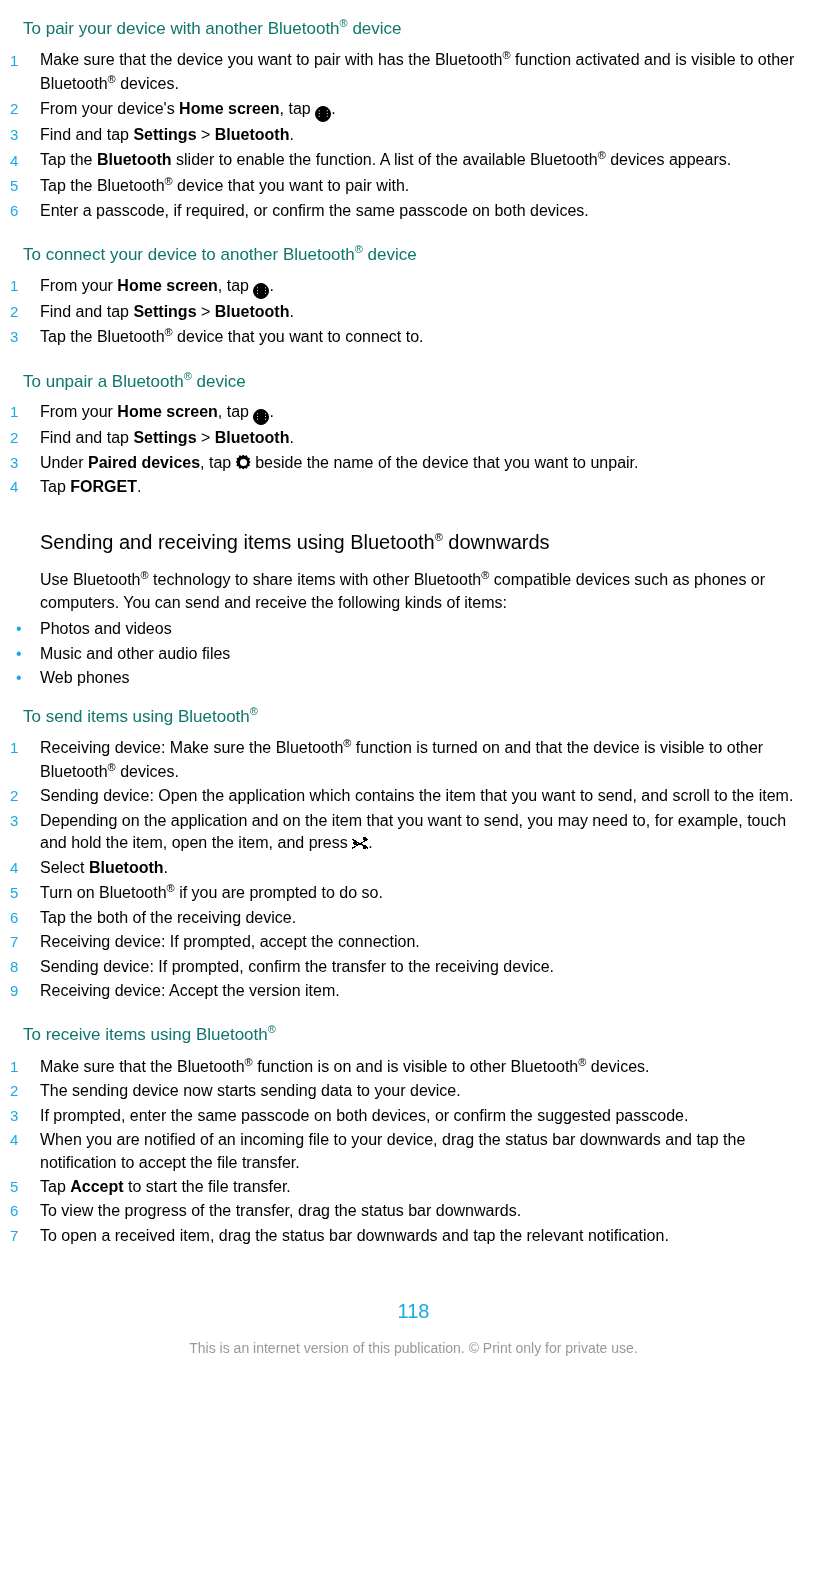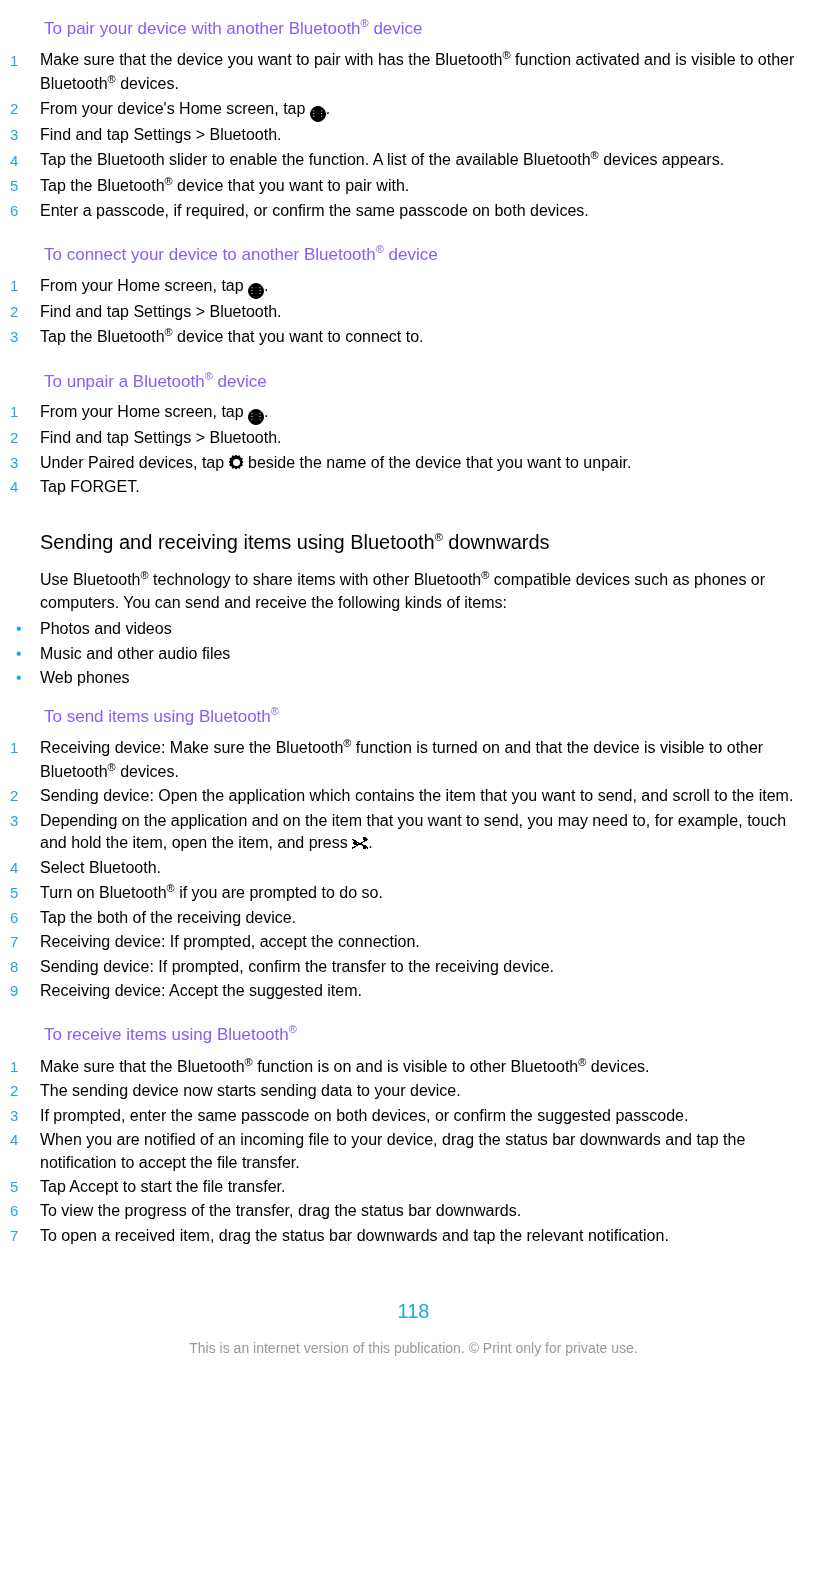--- a/index.html
+++ b/index.html
@@ -11,23 +11,23 @@
     color: #000;
     background: #fff;
     width: 827px;
   }
   .page {
     padding: 8px 10px 20px 10px;
     position: relative;
     box-sizing: border-box;
   }
   .section-title {
-    color: #8b5cf6;
+    color: #0f766e;
     font-size: 17px;
-    margin: 8px 0 8px 34px;
+    margin: 8px 0 8px 13px;
   }
   .section-heading {
     font-size: 20px;
     margin: 30px 0 12px 30px;
   }
   .para {
     margin: 6px 0 0 30px;
   }
   ol.steps {
     list-style: none;
@@ -67,21 +67,21 @@
     padding-left: 6px;
     box-sizing: border-box;
   }
   ul.bullets li .txt {
     flex: 1;
   }
   sup {
     font-size: 11px;
   }
   .bold {
-    font-weight: normal;
+    font-weight: bold;
   }
   .icon-apps {
     display: inline-flex;
     width: 14px;
     height: 14px;
     border: 1px solid #000;
     border-radius: 50%;
     vertical-align: -2px;
     justify-content: center;
     align-items: center;
@@ -259,21 +259,21 @@
       <li>
         <span class="num">7</span>
         <span class="txt">Receiving device: If prompted, accept the connection.</span>
       </li>
       <li>
         <span class="num">8</span>
         <span class="txt">Sending device: If prompted, confirm the transfer to the receiving device.</span>
       </li>
       <li>
         <span class="num">9</span>
-        <span class="txt">Receiving device: Accept the suggested item.</span>
+        <span class="txt">Receiving device: Accept the version item.</span>
       </li>
     </ol>
 
   <div class="section-title">
     <span>To receive items using Bluetooth</span><sup>®</sup><span></span>
   </div>
   <ol class="steps">
       <li>
         <span class="num">1</span>
         <span class="txt">Make sure that the Bluetooth<sup>®</sup> function is on and is visible to other Bluetooth<sup>®</sup> devices.</span>

